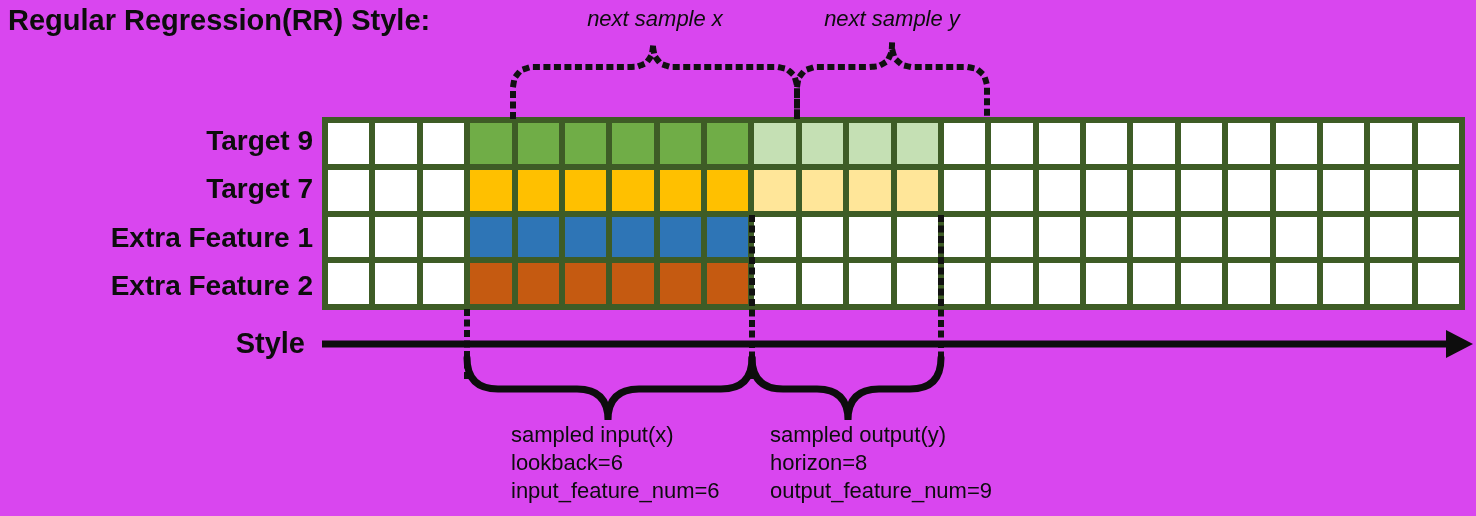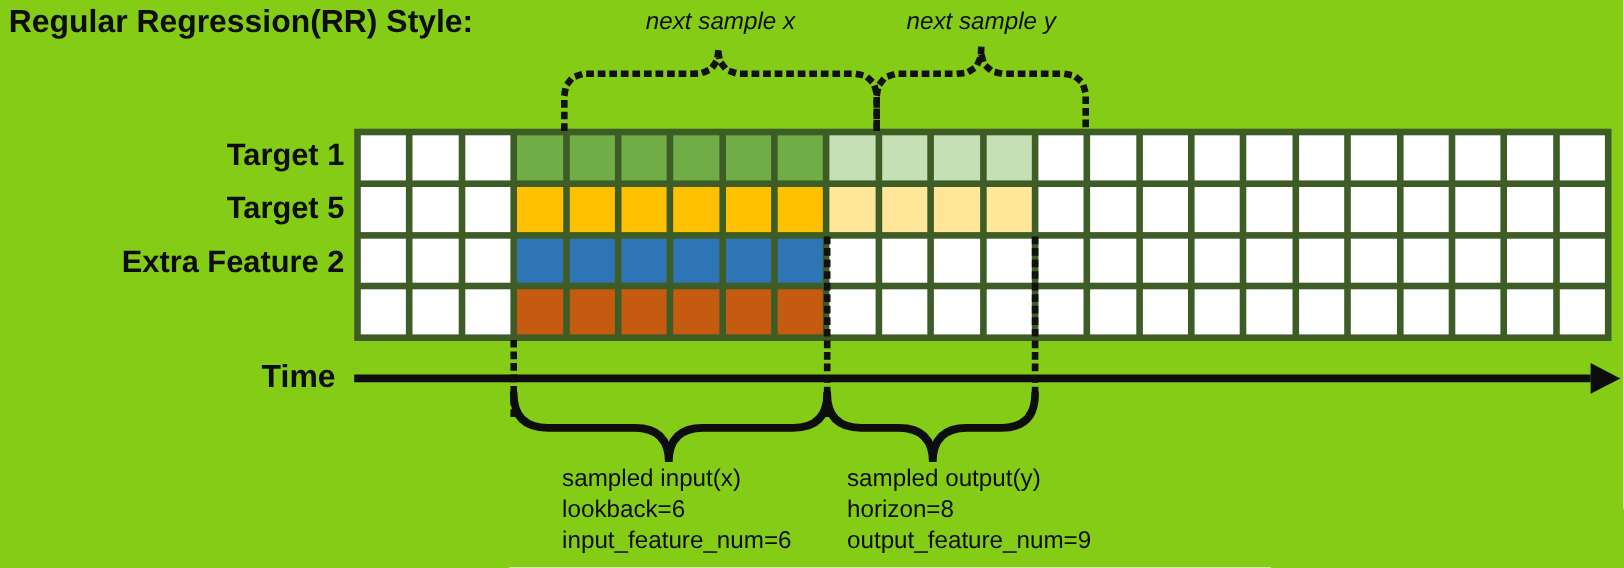--- a/index.html
+++ b/index.html
@@ -1,17 +1,17 @@
 <!DOCTYPE html>
 <html><head>
 <meta charset="utf-8">
 <style>
   html,body{margin:0;padding:0;background:#ffffff;}
   .canvas{
-    position:relative;width:1476px;height:516px;background:#84cc16;overflow:hidden;
+    position:relative;width:1476px;height:516px;background:#d946ef;overflow:hidden;
     font-family:"Liberation Sans", sans-serif;color:#0d0d0d;
   }
   .title{
     position:absolute;left:8px;top:4px;font-size:29px;font-weight:700;letter-spacing:0px;
   }
   .row-labels{
     position:absolute;left:0;top:117px;width:313px;height:193px;
     display:grid;grid-template-rows:repeat(4,1fr);
   }
   .row-label{
@@ -48,22 +48,23 @@
 <body>
 
 <div class="canvas">
 
   <div class="title">Regular Regression(RR) Style:</div>
 
   <div class="next-label next-x">next sample x</div>
   <div class="next-label next-y">next sample y</div>
 
   <div class="row-labels">
-    <div class="row-label">Target 1</div>
-    <div class="row-label">Target 5</div>
+    <div class="row-label">Target 9</div>
+    <div class="row-label">Target 7</div>
+    <div class="row-label">Extra Feature 1</div>
     <div class="row-label">Extra Feature 2</div>
   </div>
 
   <div class="grid" id="grid" style="background: rgb(62, 92, 38); grid-template-columns: repeat(24, 1fr); grid-template-rows: repeat(4, 1fr);">
       <div class="cell" style="background: rgb(255, 255, 255);"></div>
       <div class="cell" style="background: rgb(255, 255, 255);"></div>
       <div class="cell" style="background: rgb(255, 255, 255);"></div>
       <div class="cell" style="background: rgb(112, 173, 71);"></div>
       <div class="cell" style="background: rgb(112, 173, 71);"></div>
       <div class="cell" style="background: rgb(112, 173, 71);"></div>
@@ -170,21 +171,21 @@
     <path class="dotted" d="M 941 218 L 941 358"></path>
 
     <line class="axis-line" x1="322" y1="344" x2="1446" y2="344"></line>
     <polygon class="axis-head" points="1446,330 1473,344 1446,358"></polygon>
 
     <path class="solid-brace" d="M 467 358 Q 467 389 498 389 L 577 389 Q 608 389 608 420 Q 608 389 639 389 L 721 389 Q 752 389 752 358"></path>
 
     <path class="solid-brace" d="M 752 358 Q 752 389 783 389 L 817 389 Q 848 389 848 420 Q 848 389 879 389 L 910 389 Q 941 389 941 358"></path>
   </svg>
 
-  <div class="time-label">Time</div>
+  <div class="time-label">Style</div>
 
   <div class="sample-text sample-input-text">
     <div>sampled input(x)</div>
     <div>lookback=6</div>
     <div>input_feature_num=6</div>
   </div>
 
   <div class="sample-text sample-output-text">
     <div>sampled output(y)</div>
     <div>horizon=8</div>

